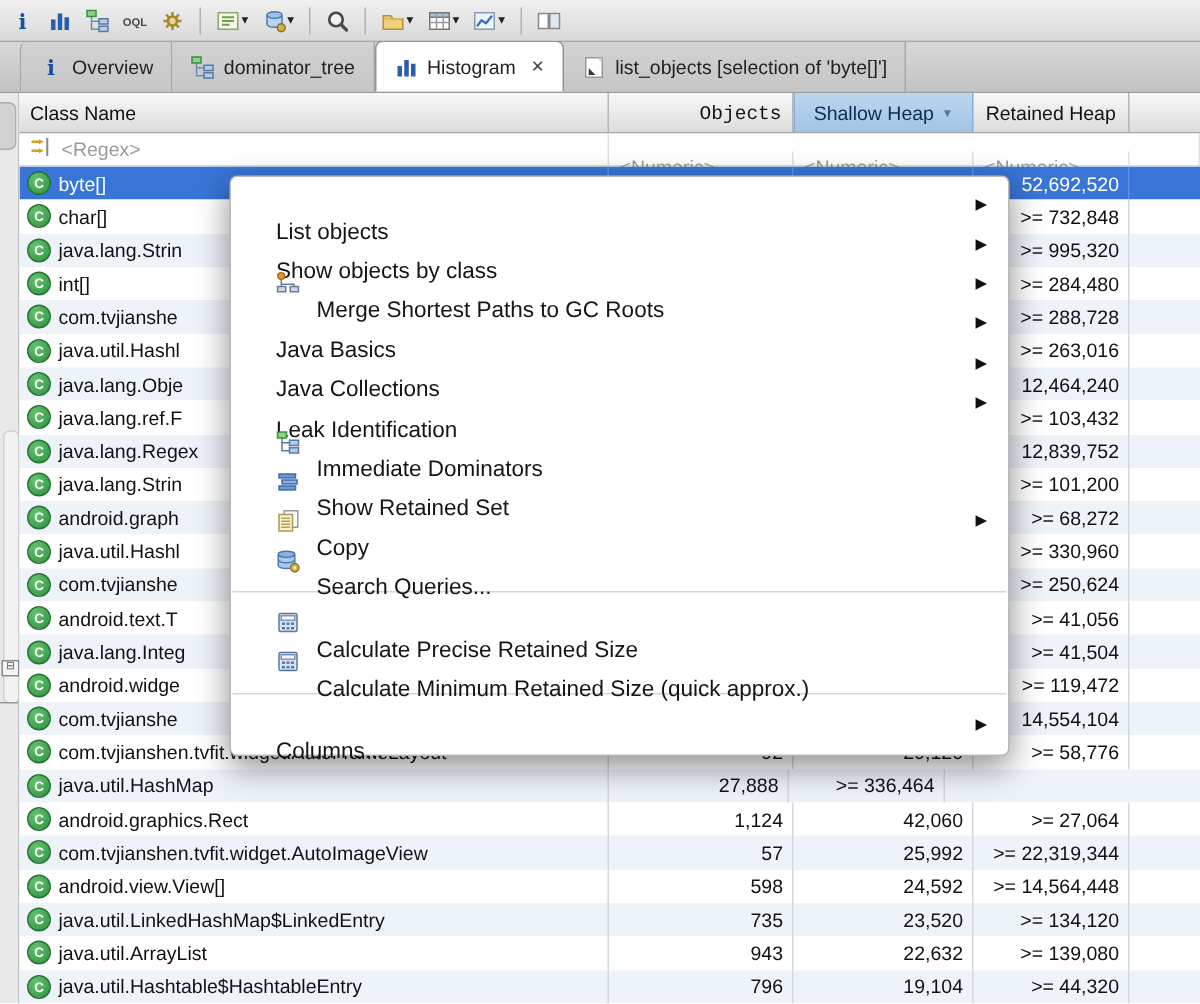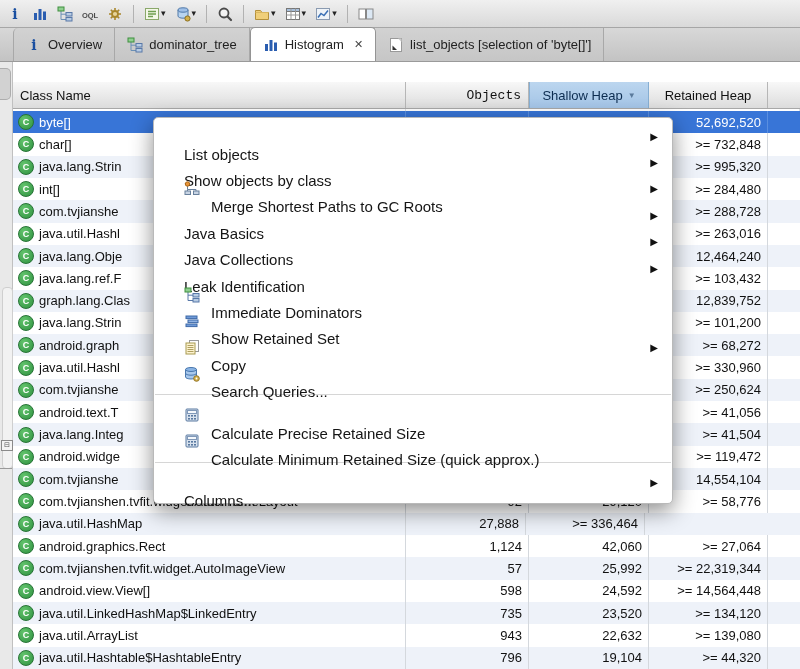--- a/index.html
+++ b/index.html
@@ -30,27 +30,27 @@
   
   .leftstrip{position:absolute;left:0;top:62px;width:13px;height:607px;background:#e9e9e9;border-right:1px solid #c0c0c0;box-sizing:border-box;}
   .strip-blob{position:absolute;left:0;top:6px;width:10px;height:30px;background:#d2d2d2;border:1px solid #adadad;border-left:none;border-radius:0 5px 5px 0;}
   .strip-panel{position:absolute;left:2px;top:225px;width:9px;height:180px;border:1px solid #cfcfcf;border-radius:4px;background:#f2f2f2;}
   .strip-restore{position:absolute;left:1px;top:378px;width:10px;height:9px;border:1px solid #8a8a8a;background:#f4f4f4;font-size:7px;line-height:7px;text-align:center;color:#555;}
   .strip-line{position:absolute;left:0;top:406px;width:12px;height:1px;background:#9a9a9a;}
 
   
   .table{position:absolute;left:13px;top:62px;width:787px;height:607px;background:#fff;}
   .thead{display:flex;height:27px;background:linear-gradient(#f8f8f8,#dcdcdc);
-    border-bottom:1px solid #a8a8a8;font-size:13px;color:#111;align-items:stretch;box-sizing:border-box;margin-top:20px;}
+    border-bottom:1px solid #a8a8a8;font-size:13px;color:#111;align-items:stretch;box-sizing:border-box;}
   .hcell{display:flex;align-items:center;box-sizing:border-box;border-right:1px solid #b6b6b6;padding:0 7px;}
   .hcell.right{justify-content:flex-end;font-family:Liberation Mono, monospace;}
   .hcell.center{justify-content:center;}
   .hcell.sorted{background:linear-gradient(#bcd6ef,#a3c4e6);border-right:1px solid #86aed2;border-left:1px solid #86aed2;color:#0c2c50;}
   .sort-arrow{font-size:8px;color:#5a7a9c;margin-left:5px;}
-  .w-name{width:393px;} .w-obj{width:123px;} .w-shal{width:120px;} .w-ret{width:119px;} .w-fill{flex:1;border-right:none;}
+  .w-name{width:393px;} .w-obj{width:123px;} .w-shal{width:120px;} .w-ret{width:104px;} .w-fill{flex:1;border-right:none;}
 
   .filterrow{display:flex;height:22px;background:#fff;border-bottom:1px solid #d8d8d8;font-size:13px;color:#9a9a9a;align-items:center;box-sizing:border-box;}
   .fcell{display:flex;align-items:center;box-sizing:border-box;border-right:1px solid #dcdfe3;padding:0 7px;height:100%;}
   .fcell.right{justify-content:flex-start;margin-top:24px;}
   .fcell svg{margin-right:5px;flex:none;}
 
   .tbody{position:absolute;left:0;top:49px;width:787px;height:558px;overflow:hidden;}
   .trow{display:flex;height:22.32px;align-items:center;font-size:13px;color:#111;background:#fff;box-sizing:border-box;}
   .trow.alt{background:#eef2f9;}
   .trow.sel{background:#3875d7;color:#fff;}
@@ -354,21 +354,21 @@
             <span>java.lang.ref.F</span>
           </div>
           <div class="cell num w-obj"></div>
           <div class="cell num w-shal"></div>
           <div class="cell num w-ret">&gt;= 103,432</div>
           <div class="cell w-fill" style="border-right: none;"></div>
         </div>
         <div class="trow alt">
           <div class="cell cname w-name">
             <span class="cicon">C</span>
-            <span>graph.lang.Clas</span>
+            <span>java.lang.Regex</span>
           </div>
           <div class="cell num w-obj"></div>
           <div class="cell num w-shal"></div>
           <div class="cell num w-ret">12,839,752</div>
           <div class="cell w-fill" style="border-right: none;"></div>
         </div>
         <div class="trow">
           <div class="cell cname w-name">
             <span class="cicon">C</span>
             <span>java.lang.Strin</span>

